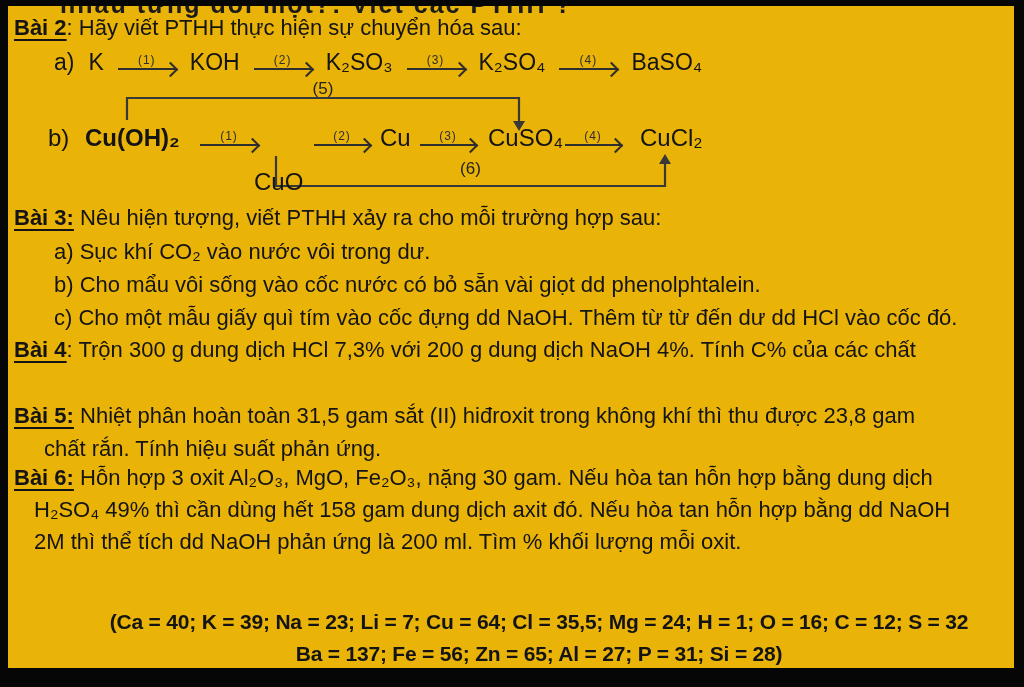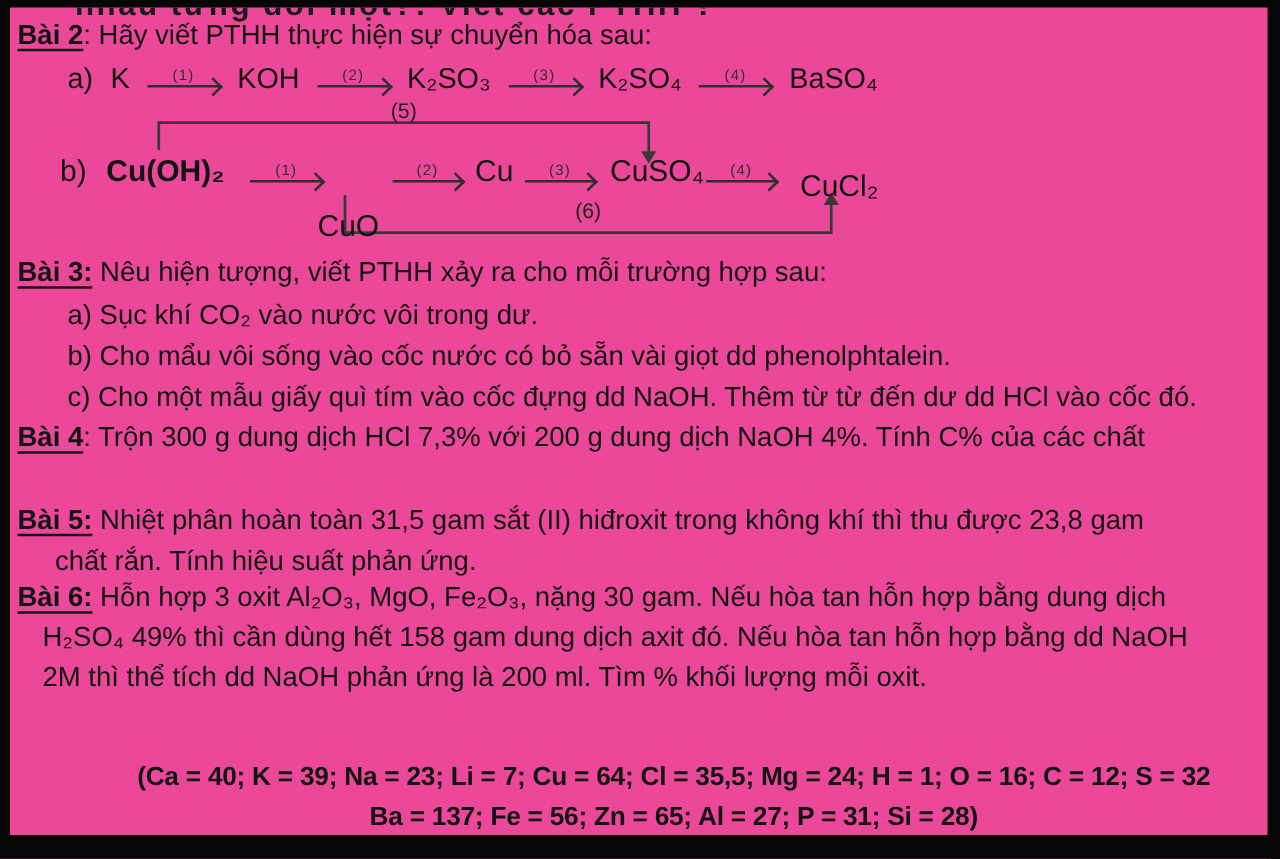--- a/index.html
+++ b/index.html
@@ -3,21 +3,21 @@
 <meta charset="utf-8">
 <style>
   html,body{margin:0;padding:0;}
   body{
     width:1024px;height:687px;position:relative;overflow:hidden;
     background:#060606;color:#141414;
     font-family:"Liberation Sans","DejaVu Sans",sans-serif;
   }
   .page{
     position:absolute;left:8px;top:6px;width:1006px;height:662px;
-    background:#ec4899;overflow:hidden;
+    background:#eab308;overflow:hidden;
   }
   .line{position:absolute;white-space:nowrap;font-size:22px;line-height:28px;}
   .bai-label{
     font-weight:700;text-decoration:underline;
     text-decoration-thickness:2px;text-underline-offset:4px;
   }
   .cut{
     top:-16px;left:52px;font-size:25px;font-weight:700;
     letter-spacing:2px;color:#1a1a1a;
   }
@@ -105,21 +105,21 @@
     <span class="abs species" style="left:372px;top:40px;">Cu</span>
     <span class="rxn-arrow" style="left:412px;top:46px;width:56px;">
       <span class="step">(3)</span>
       <span class="shaft"></span>
     </span>
     <span class="abs species" style="left:480px;top:40px;">CuSO₄</span>
     <span class="rxn-arrow" style="left:557px;top:46px;width:56px;">
       <span class="step">(4)</span>
       <span class="shaft"></span>
     </span>
-    <span class="abs species" style="left:632px;top:52px;">CuCl₂</span>
+    <span class="abs species" style="left:632px;top:40px;">CuCl₂</span>
   </div>
 
   <div class="line" style="left:6px;top:198px;text-align:right;">
     <span class="bai-label">Bài 3:</span><span> Nêu hiện tượng, viết PTHH xảy ra cho mỗi trường hợp sau:</span>
   </div>
   <div class="line" style="left:46px;top:232px;">a) Sục khí CO₂ vào nước vôi trong dư.</div>
   <div class="line" style="left:46px;top:265px;">b) Cho mẩu vôi sống vào cốc nước có bỏ sẵn vài giọt dd phenolphtalein.</div>
   <div class="line" style="left:46px;top:298px;">c) Cho một mẫu giấy quì tím vào cốc đựng dd NaOH. Thêm từ từ đến dư dd HCl vào cốc đó.</div>
 
   <div class="line" style="left:6px;top:330px;">

